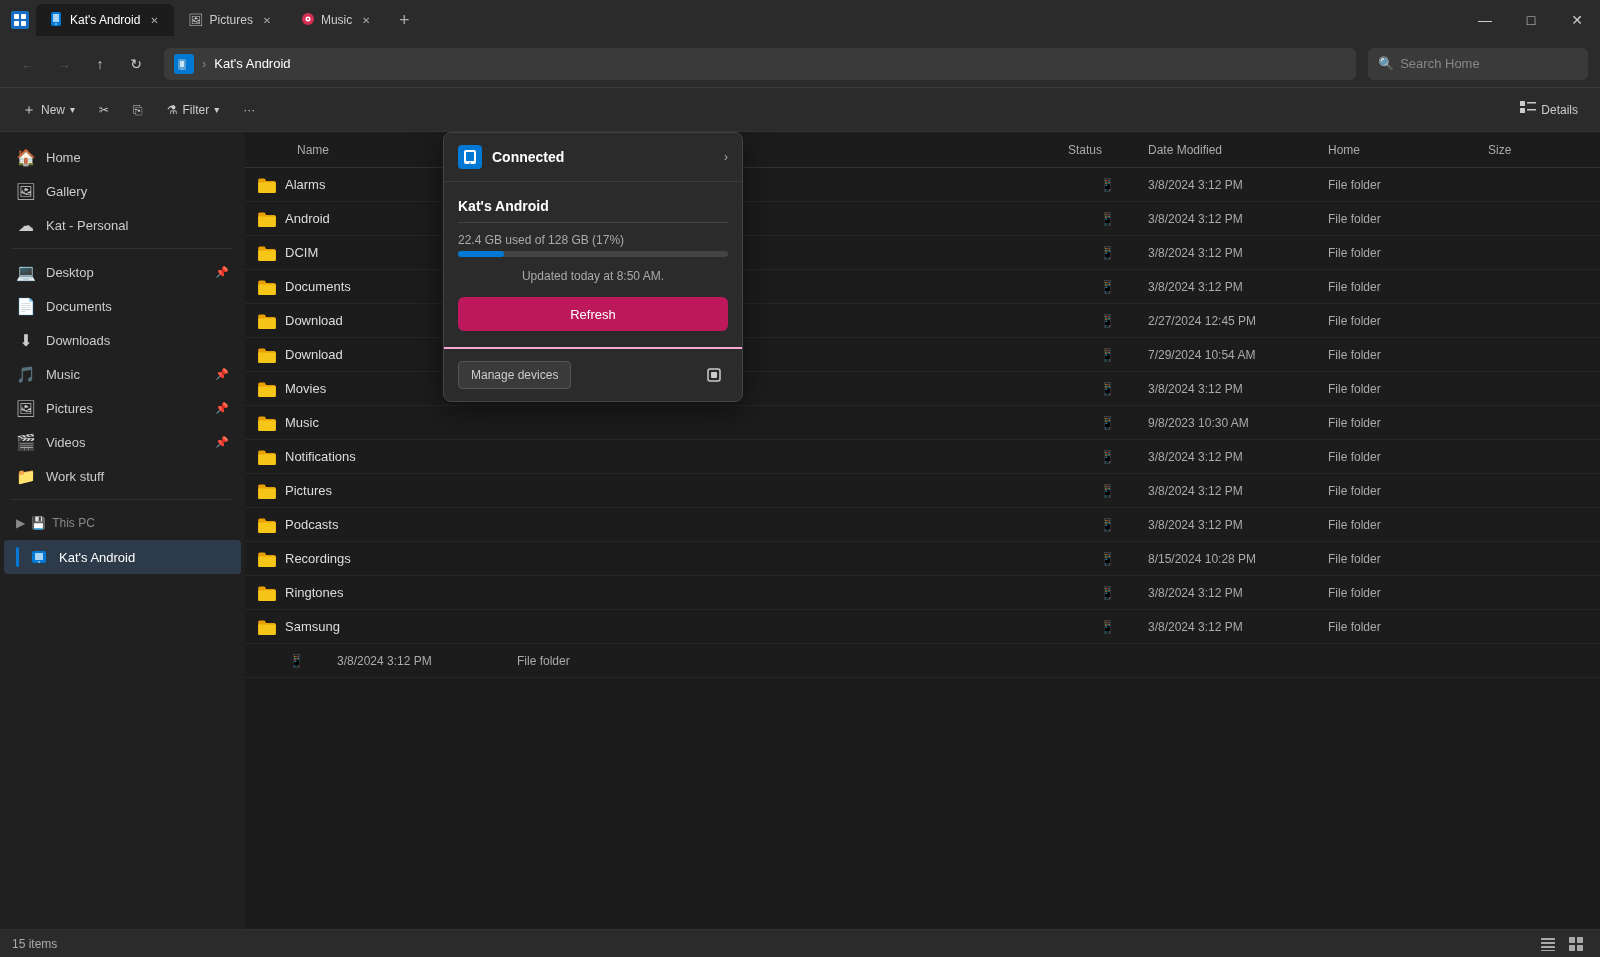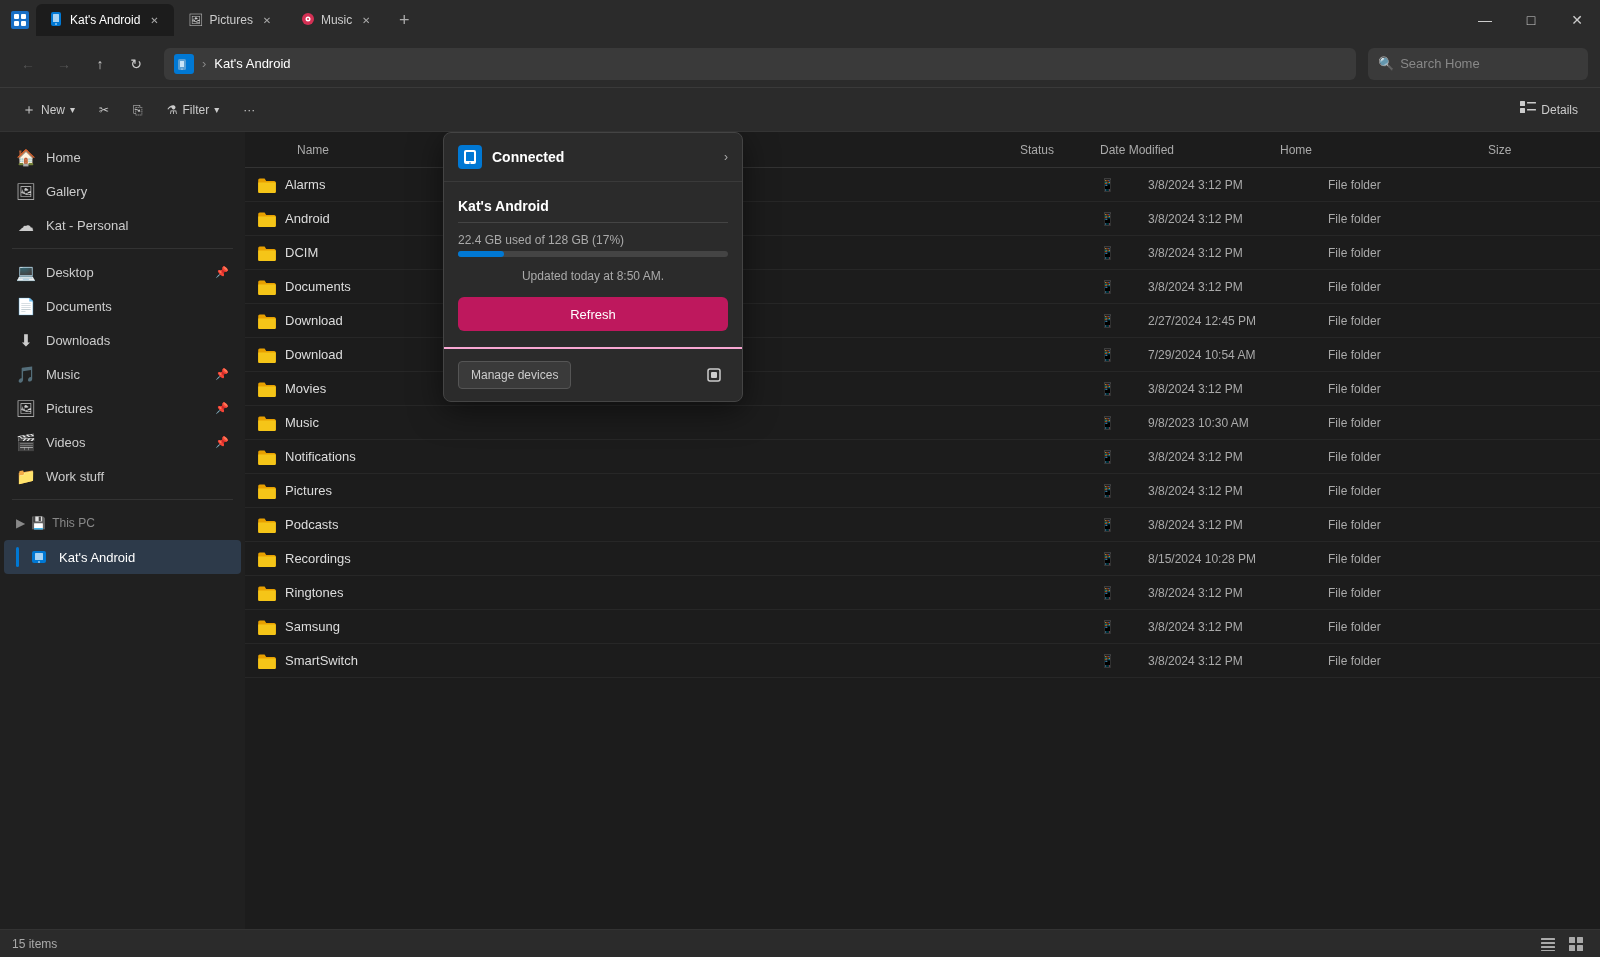--- a/index.html
+++ b/index.html
@@ -278,21 +278,21 @@
       font-size: 12px;
       position: sticky;
       top: 0;
       background: #1c1c1c;
       z-index: 1;
     }
     .col-name { flex: 1; padding-left: 40px; }
     .col-status { width: 80px; text-align: left; }
     .col-modified { width: 180px; }
     .col-type { width: 160px; }
-    .col-size { width: 100px; margin-left: 48px; }
+    .col-size { width: 100px; }
 
     
     .file-row {
       display: flex;
       align-items: center;
       height: 34px;
       padding: 0 12px;
       border-bottom: 1px solid #272727;
       color: #ddd;
       font-size: 13px;
@@ -876,27 +876,20 @@
       <span>Samsung</span>
     </div>
     <div class="file-cell-status">
       <span style="font-size:12px; color:#888;">📱</span>
     </div>
     <div class="file-cell-modified">3/8/2024 3:12 PM</div>
     <div class="file-cell-type">File folder</div>
     <div class="file-cell-size"></div>
   </div>
           <div class="file-row">
-    <div class="file-name-cell">
-      <svg class="folder-svg" viewBox="0 0 24 20" fill="none" xmlns="http://www.w3.org/2000/svg">
-        <path d="M1 4C1 2.9 1.9 2 3 2H9L11 5H21C22.1 5 23 5.9 23 7V18C23 19.1 22.1 20 21 20H3C1.9 20 1 19.1 1 18V4Z" fill="#E8A000"></path>
-        <path d="M1 7H23V18C23 19.1 22.1 20 21 20H3C1.9 20 1 19.1 1 18V7Z" fill="#F5C518"></path>
-      </svg>
-      <span>SmartSwitch</span>
-    </div>
     <div class="file-cell-status">
       <span style="font-size:12px; color:#888;">📱</span>
     </div>
     <div class="file-cell-modified">3/8/2024 3:12 PM</div>
     <div class="file-cell-type">File folder</div>
     <div class="file-cell-size"></div>
   </div>
         </div>
 
       <div class="popup-overlay">

